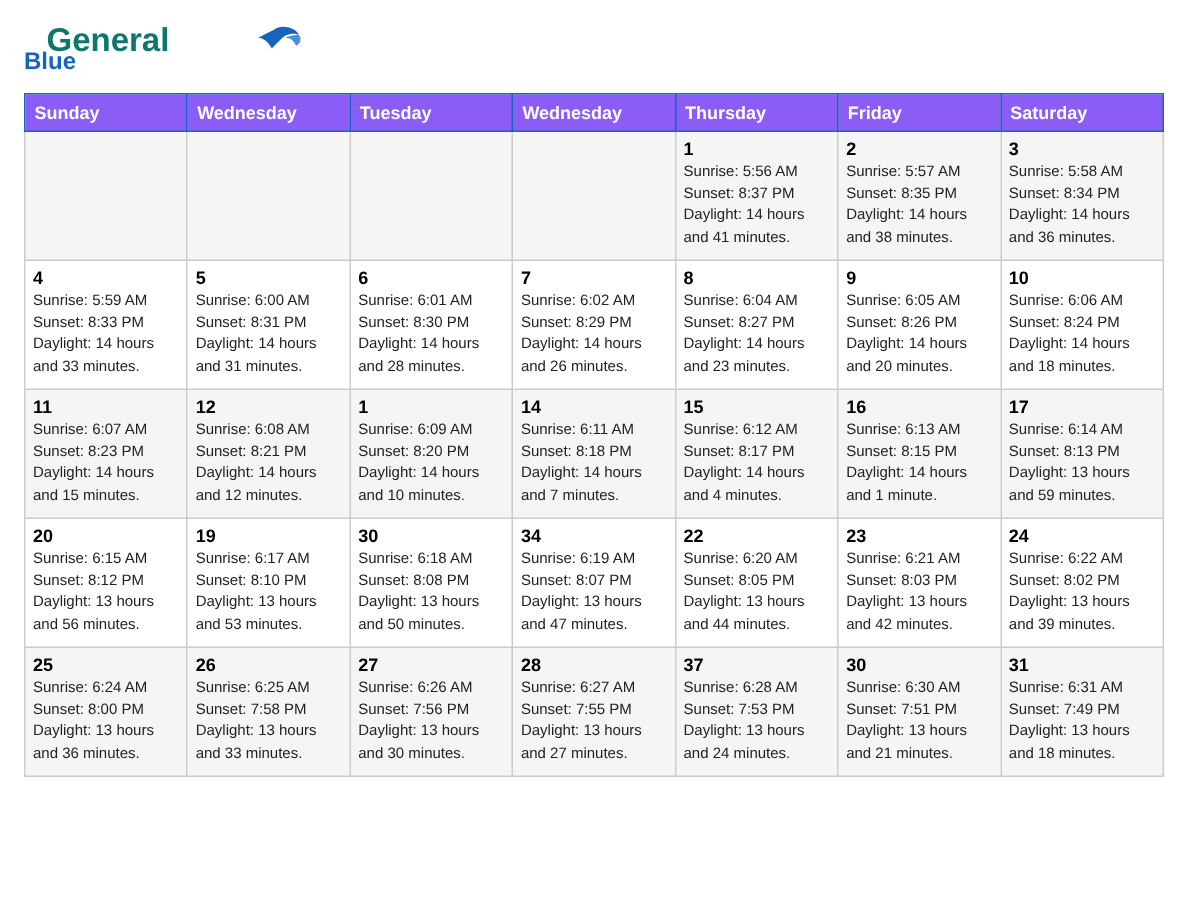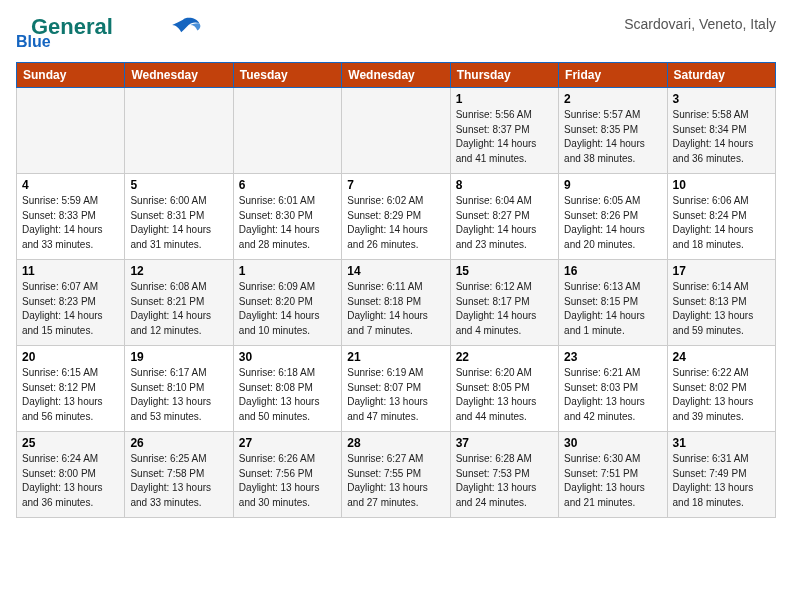--- a/index.html
+++ b/index.html
@@ -45,21 +45,21 @@
     .location {
       font-size: 14px;
       color: #555;
     }
     table {
       width: 100%;
       border-collapse: collapse;
       font-size: 10.5px;
     }
     thead tr th {
-      background-color: #c2410c;
+      background-color: #8b5cf6;
       color: #fff;
       text-align: left;
       padding: 5px 6px;
       font-size: 12px;
       font-weight: bold;
       border: 1px solid #1565c0;
       margin-left: 48px;
     }
     tbody tr td {
       border: 1px solid #ccc;
@@ -100,21 +100,20 @@
         <span style="color:#0f766e;margin-left:15px;">General</span>
       </span>
       <svg class="logo-icon" viewBox="0 0 40 22" width="40" height="22">
         <path d="M20 4 C24 0, 36 2, 38 8 C34 6, 28 7, 24 12 C22 14, 20 16, 18 18 C16 14, 12 10, 8 10 C12 8, 16 6, 20 4Z" fill="#1565c0"></path>
         <path d="M38 8 C40 10, 40 14, 36 16 C34 12, 32 10, 28 10 C32 8, 36 8, 38 8Z" fill="#4a90d9"></path>
       </svg>
     </div>
     <span class="logo-text" style="color:#1565c0;margin-top:-4px;font-size:16px;">Blue</span>
   </div>
   <div class="title-block">
-    <div class="location">Scardovari, Veneto, Italy</div>
   </div>
 </div>
 
 <table>
   <thead>
     <tr>
     <th>Sunday</th>
         <th>Wednesday</th>
         <th>Tuesday</th>
         <th>Wednesday</th>
@@ -209,21 +208,21 @@
         </td>
         <td>
           <span class="day-num">19</span>
           <div class="day-info">Sunrise: 6:17 AM<br>Sunset: 8:10 PM<br>Daylight: 13 hours<br>and 53 minutes.</div>
         </td>
         <td>
           <span class="day-num">30</span>
           <div class="day-info">Sunrise: 6:18 AM<br>Sunset: 8:08 PM<br>Daylight: 13 hours<br>and 50 minutes.</div>
         </td>
         <td>
-          <span class="day-num">21</span>
+          <span class="day-num">34</span>
           <div class="day-info">Sunrise: 6:19 AM<br>Sunset: 8:07 PM<br>Daylight: 13 hours<br>and 47 minutes.</div>
         </td>
         <td>
           <span class="day-num">22</span>
           <div class="day-info">Sunrise: 6:20 AM<br>Sunset: 8:05 PM<br>Daylight: 13 hours<br>and 44 minutes.</div>
         </td>
         <td>
           <span class="day-num">23</span>
           <div class="day-info">Sunrise: 6:21 AM<br>Sunset: 8:03 PM<br>Daylight: 13 hours<br>and 42 minutes.</div>
         </td>

